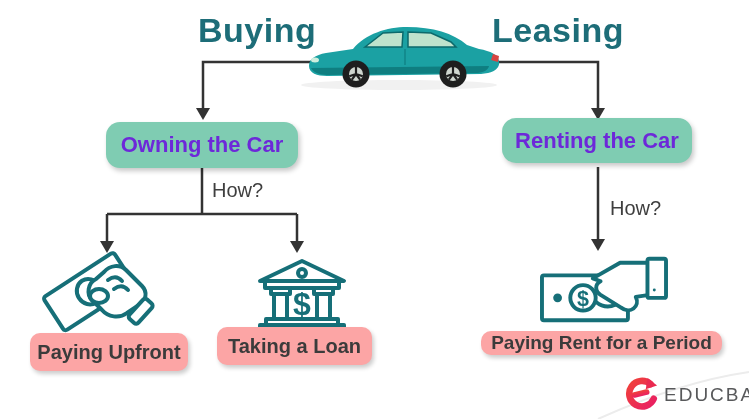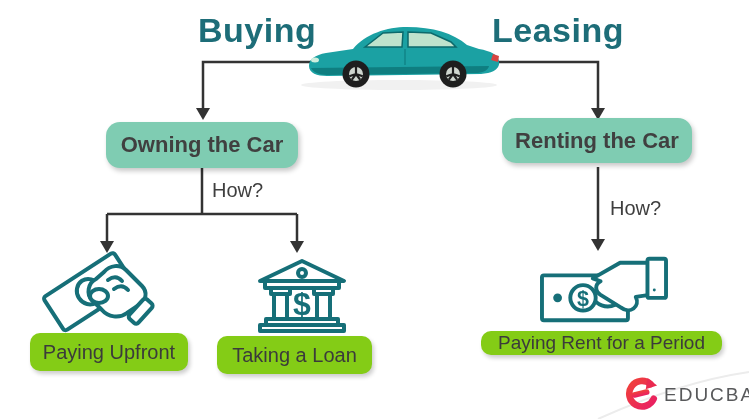--- a/index.html
+++ b/index.html
@@ -9,33 +9,33 @@
   }
   .title {
     position:absolute; top:13px; font-weight:bold; font-size:34px;
     color:#1d6d78; text-align:left; letter-spacing:0.5px; line-height:1;
   }
   .title.buying  { left:198px; width:120px; }
   .title.leasing { left:492px; width:134px; }
   .node-box {
     position:absolute; background:#7fccb2; border-radius:14px;
     display:flex; align-items:center; justify-content:center;
-    font-weight:bold; font-size:22px; color:#404040;
+    font-weight:bold; font-size:22px; color:#6d28d9;
     box-shadow:2px 3px 5px rgba(0,0,0,0.22); white-space:nowrap;
   }
   .node-box.owning  { left:106px; top:122px; width:192px; height:46px; }
   .node-box.renting { left:502px; top:118px; width:190px; height:45px; }
   .leaf-box {
-    position:absolute; background:#84cc16; border-radius:10px;
+    position:absolute; background:#fca5a5; border-radius:10px;
     display:flex; align-items:center; justify-content:center;
-    font-weight:normal; font-size:20px; color:#3b3b3b;
+    font-weight:bold; font-size:20px; color:#3b3b3b;
     box-shadow:2px 3px 4px rgba(0,0,0,0.20); white-space:nowrap;
   }
   .leaf-box.upfront { left:30px;  top:333px; width:158px; height:38px; }
-  .leaf-box.loan    { left:217px; top:336px; width:155px; height:38px; }
+  .leaf-box.loan    { left:217px; top:327px; width:155px; height:38px; }
   .leaf-box.rent    { left:481px; top:331px; width:241px; height:24px; font-size:19px; }
   .how {
     position:absolute; font-size:20px; color:#3f3f3f; line-height:1;
   }
   .how.left  { left:212px; top:180px; }
   .how.right { left:610px; top:198px; }
   .connectors { position:absolute; left:0; top:0; }
   .icon-svg { position:absolute; }
   .icon-cash-hand { left:42px;  top:250px; }
   .icon-bank      { left:252px; top:254px; }

